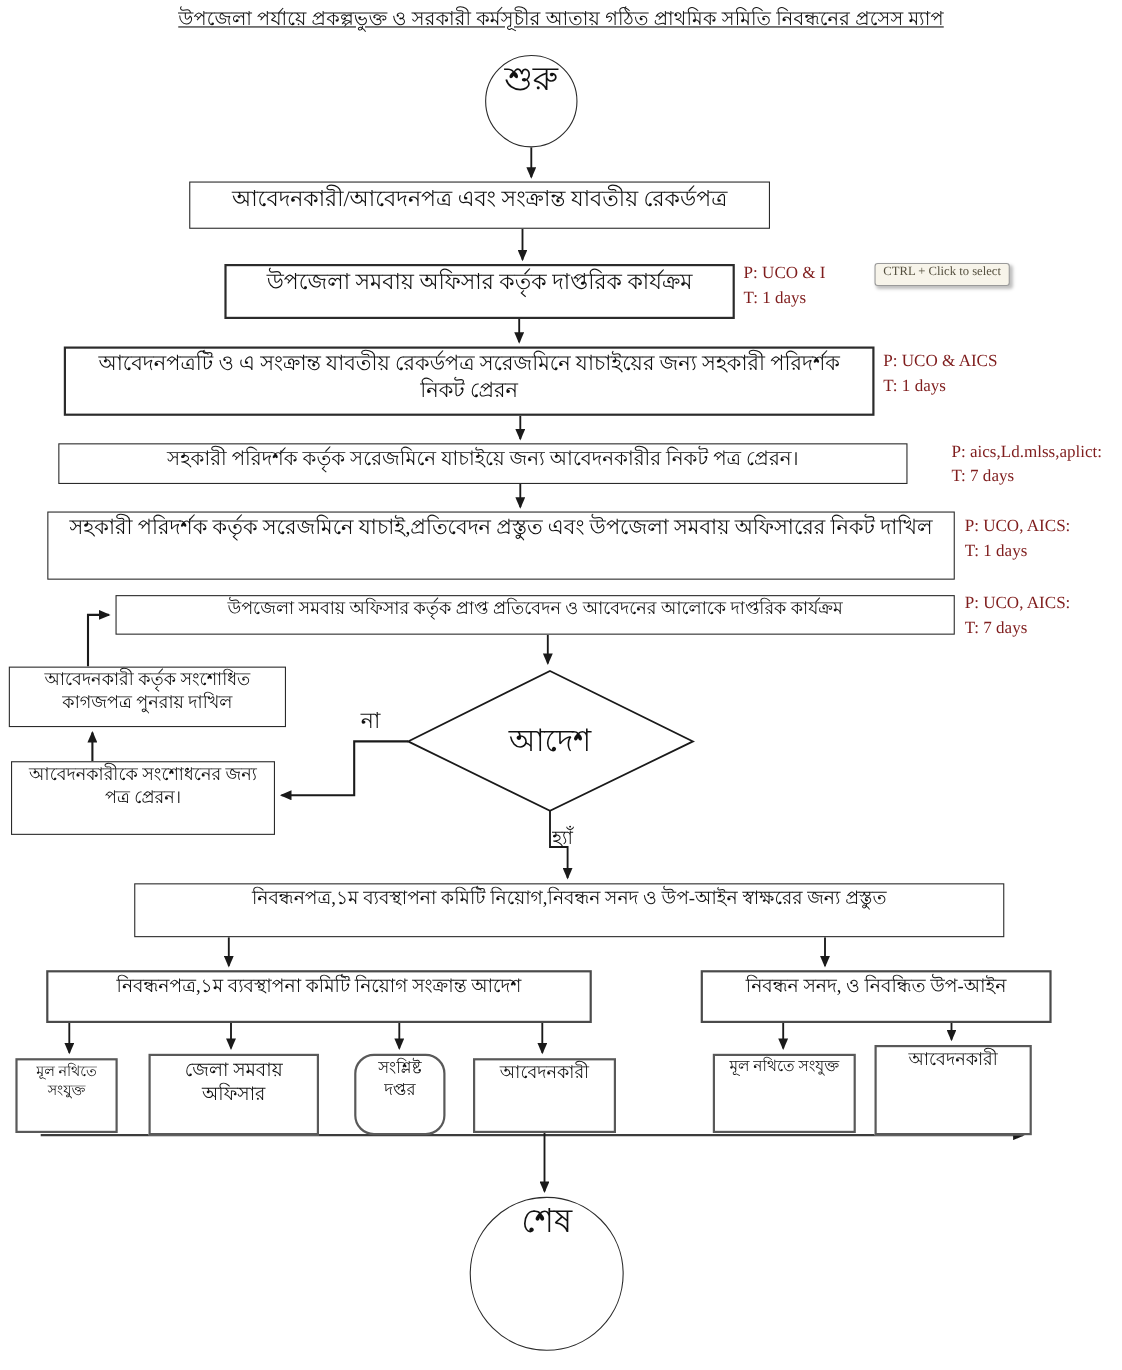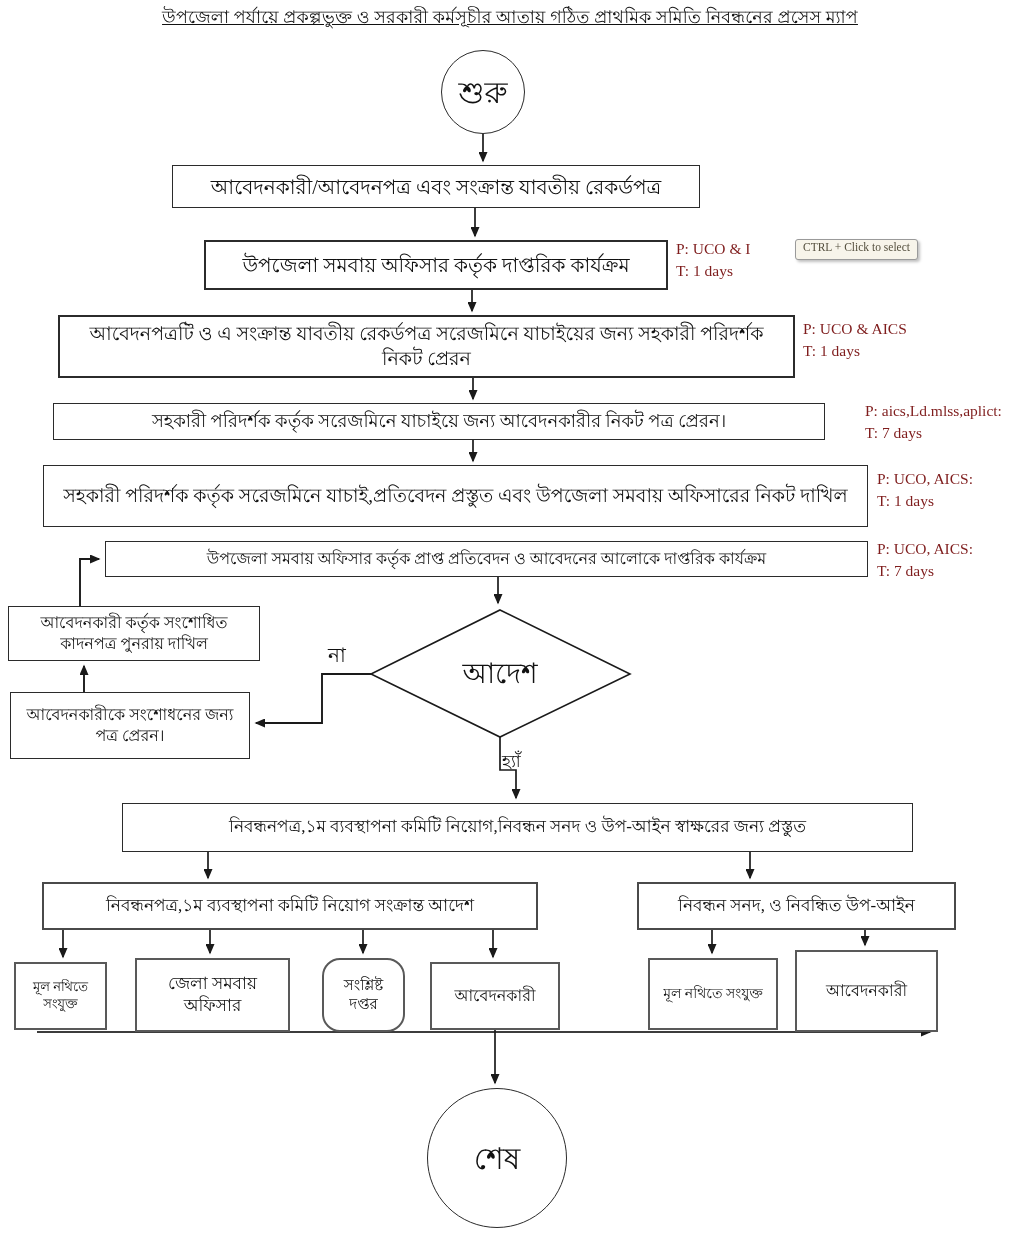--- a/index.html
+++ b/index.html
@@ -4,21 +4,21 @@
 <style>
   html,body{margin:0;padding:0;background:#ffffff;}
   .canvas{position:relative;width:1020px;height:1245px;background:#ffffff;
           font-family:"Liberation Serif", serif;color:#111;overflow:hidden;}
   svg.wires{position:absolute;left:0;top:0;width:1020px;height:1245px;}
 
   .title{position:absolute;left:0;top:4px;width:1020px;text-align:center;
          font-size:17.5px;text-decoration:underline;letter-spacing:0.2px;}
 
   .node{position:absolute;background:#fff;border:1.6px solid #2b2b2b;
-        display:flex;align-items:center;justify-content:center;text-align:center;
+        display:flex;align-items:flex-start;justify-content:center;text-align:center;
         font-size:19px;line-height:1.3;padding:2px 8px;box-sizing:border-box;}
   .circle{border-radius:50%;font-size:30px;}
   #start{left:441px;top:50px;width:84px;height:84px;border-width:1.4px;}
   #end{left:427px;top:1088px;width:140px;height:140px;border-width:1.4px;}
 
   #box-records{left:172px;top:165px;width:528px;height:43px;font-size:20px;}
   #box-uco-official{left:204px;top:240px;width:464px;height:50px;border-width:2px;font-size:20px;}
   #box-send-inspector{left:58px;top:315px;width:737px;height:63px;border-width:2px;font-size:19px;}
   #box-letter-applicant{left:53px;top:403px;width:772px;height:37px;border-width:1.8px;font-size:18px;}
   #box-verify-report{left:43px;top:465px;width:825px;height:62px;border-width:1.8px;font-size:19px;}
@@ -121,21 +121,21 @@
 
   <div class="node" id="box-verify-report">
     <span>সহকারী পরিদর্শক কর্তৃক সরেজমিনে যাচাই,প্রতিবেদন প্রস্তুত এবং উপজেলা সমবায় অফিসারের নিকট দাখিল</span>
   </div>
 
   <div class="node" id="box-uco-review">
     <span>উপজেলা সমবায় অফিসার কর্তৃক প্রাপ্ত প্রতিবেদন ও আবেদনের আলোকে দাপ্তরিক কার্যক্রম</span>
   </div>
 
   <div class="node" id="box-resubmit">
-    <span>আবেদনকারী কর্তৃক সংশোধিত কাদনপত্র পুনরায় দাখিল</span>
+    <span>আবেদনকারী কর্তৃক সংশোধিত কাগজপত্র পুনরায় দাখিল</span>
   </div>
 
   <div class="node" id="box-correction">
     <span>আবেদনকারীকে সংশোধনের জন্য পত্র প্রেরন।</span>
   </div>
 
   <div class="diamond-label">আদেশ</div>
   <div class="edge-label" id="lbl-no">না</div>
   <div class="edge-label" id="lbl-yes">হ্যাঁ</div>
 

